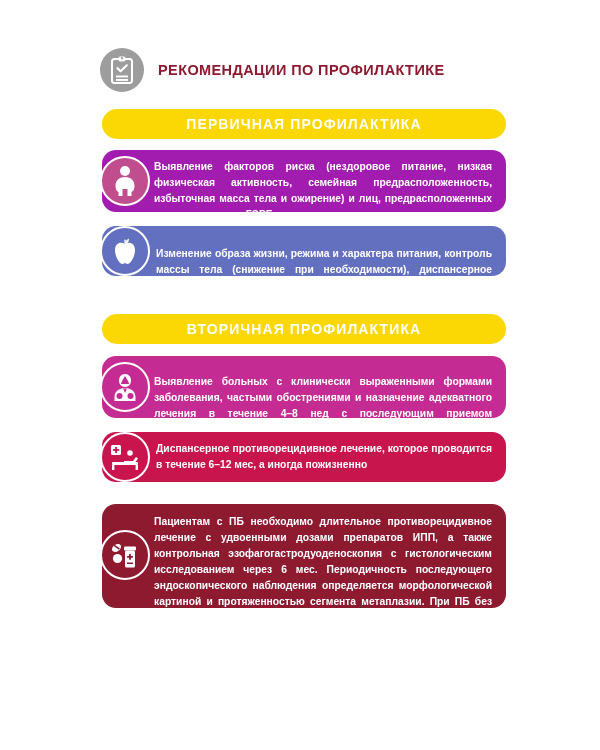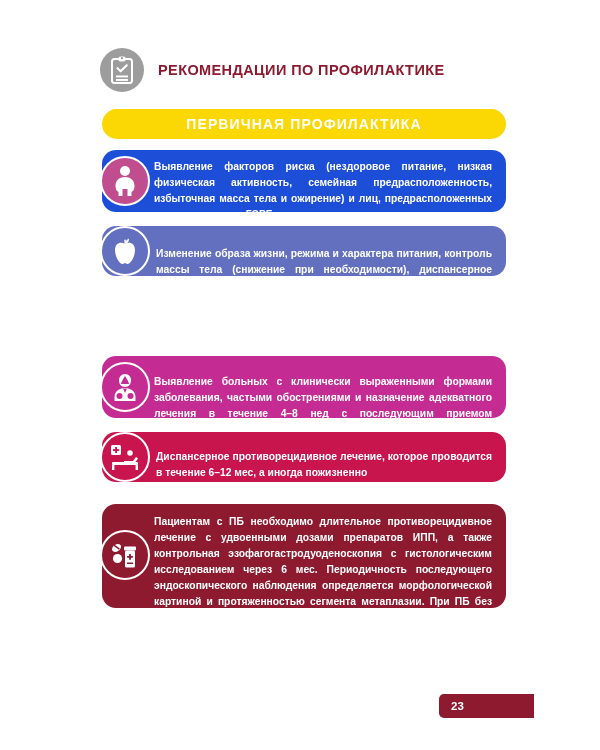--- a/index.html
+++ b/index.html
@@ -104,21 +104,21 @@
     font-weight: bold;
     line-height: 1.55;
     text-align: justify;
     padding: 0 14px 0 0;
   }
 
   
   .block-risk {
     top: 150px;
     height: 62px;
-    background: #1d4ed8;
+    background: #a21caf;
   }
   .block-risk .block-text {
     margin-left: 52px;
     padding-top: 9px;
   }
 
   .block-lifestyle {
     top: 226px;
     height: 50px;
     background: #6370bf;
@@ -138,21 +138,21 @@
     padding-top: 18px;
   }
 
   .block-dispensary {
     top: 432px;
     height: 50px;
     background: #c8154e;
   }
   .block-dispensary .block-text {
     margin-left: 54px;
-    padding-top: 17px;
+    padding-top: 9px;
   }
 
   .block-barrett {
     top: 504px;
     height: 104px;
     background: #8e1a30;
   }
   .block-barrett .block-icon {
     top: 26px;
     transform: none;
@@ -226,20 +226,23 @@
         <path d="M14 8 C10 5 4 7 4 14 C4 21 8.5 28 11.5 28 C13 28 13 27 14 27 C15 27 15 28 16.5 28 C19.5 28 24 21 24 14 C24 7 18 5 14 8 Z" fill="#ffffff"></path>
         <path d="M14.3 8 C14.3 5.5 15.5 3.5 18 2.5 C18.2 5 17 7.3 14.3 8 Z" fill="#ffffff"></path>
         <rect x="13.4" y="3.5" width="1.4" height="5" rx="0.7" fill="#ffffff"></rect>
       </svg>
     </div>
     <div class="block-inner">
       <div class="block-text">Изменение образа жизни, режима и характера питания, контроль массы тела (снижение при необходимости), диспансерное наблюдение</div>
     </div>
   </div>
 
+  <div class="banner banner-secondary">
+    <span class="banner-label">ВТОРИЧНАЯ ПРОФИЛАКТИКА</span>
+  </div>
 
   <div class="block block-patients">
     <div class="block-icon" style="background:#c42b93;">
       <svg width="30" height="32" viewBox="0 0 30 32">
         <path d="M15 3 C11 3 9 6 9 9.5 C9 13 11 16 15 16 C19 16 21 13 21 9.5 C21 6 19 3 15 3 Z" fill="#ffffff"></path>
         <path d="M15 5 C17 8 18.5 10.5 19 13 L11 13 C11.5 10.5 13 8 15 5 Z" fill="#c42b93"></path>
         <path d="M15 17 C9 17 4.5 20.5 4.5 26 L4.5 30 L25.5 30 L25.5 26 C25.5 20.5 21 17 15 17 Z" fill="#ffffff"></path>
         <circle cx="9.5" cy="25" r="3" fill="#c42b93"></circle>
         <circle cx="20.5" cy="25" r="3" fill="#c42b93"></circle>
         <path d="M13 17.5 L15 22 L17 17.5 Z" fill="#c42b93"></path>
@@ -278,17 +281,14 @@
         <rect x="16" y="10.5" width="10" height="17" rx="1.6" fill="#ffffff"></rect>
         <path d="M20.1 14 L21.9 14 L21.9 16 L23.9 16 L23.9 17.8 L21.9 17.8 L21.9 19.8 L20.1 19.8 L20.1 17.8 L18.1 17.8 L18.1 16 L20.1 16 Z" fill="#8e1a30"></path>
         <rect x="18" y="22.5" width="6" height="1.5" fill="#8e1a30"></rect>
       </svg>
     </div>
     <div class="block-inner">
       <div class="block-text">Пациентам с ПБ необходимо длительное противорецидивное лечение с удвоенными дозами препаратов ИПП, а также контрольная эзофагогастродуоденоскопия с гистологическим исследованием через 6 мес. Периодичность последующего эндоскопического наблюдения определяется морфологической картиной и протяженностью сегмента метаплазии. При ПБ без дисплазии — 1 раз в 2–3 года</div>
     </div>
   </div>
 
-  <div class="page-number-bar">
-    <span class="page-number">23</span>
-  </div>
 
 </div>
 
 </body></html>

